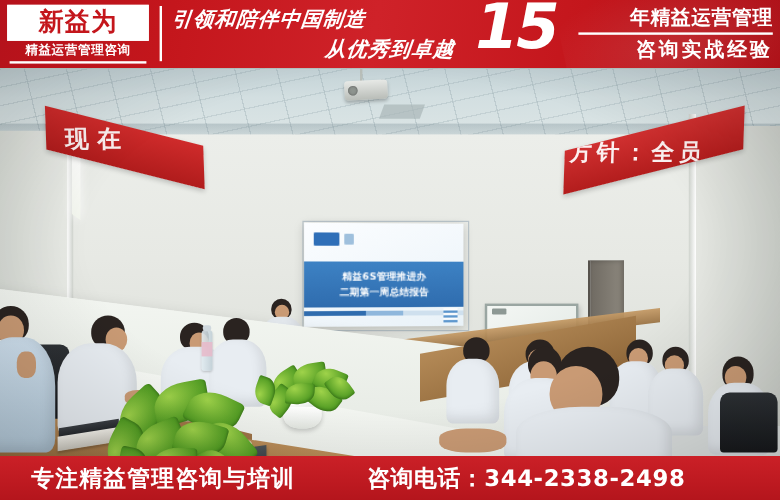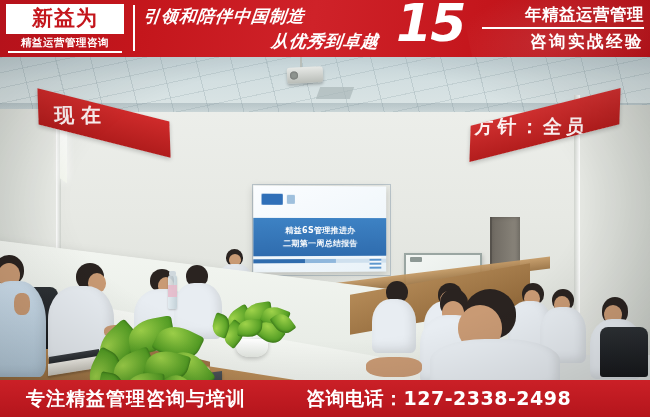--- a/index.html
+++ b/index.html
@@ -381,16 +381,16 @@
       <div class="leaf" style="left:92px;top:322px;width:38px;height:27px;transform:rotate(-78deg);"></div>
       <div class="leaf" style="left:162px;top:322px;width:38px;height:27px;transform:rotate(66deg);"></div>
       <div class="leaf" style="left:126px;top:316px;width:38px;height:28px;transform:rotate(2deg);"></div>
     </div>
 
     <div class="vignette"></div>
   </div>
 
   <div class="footer">
     <div class="footer-left">专注精益管理咨询与培训</div>
-    <div class="footer-right">咨询电话：127-2338-2498</div>
+    <div class="footer-right">咨询电话：344-2338-2498</div>
   </div>
 
 </div>
 
 </body></html>

